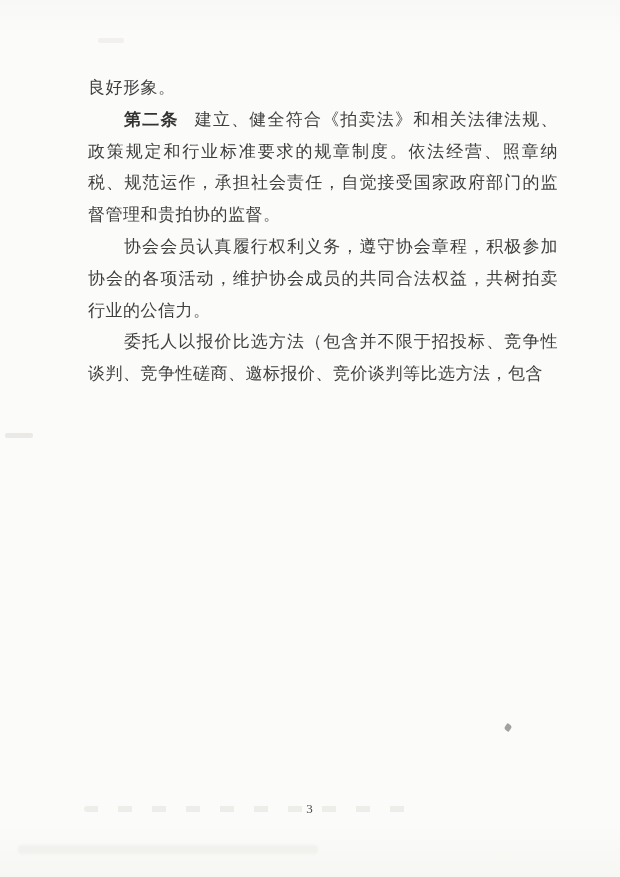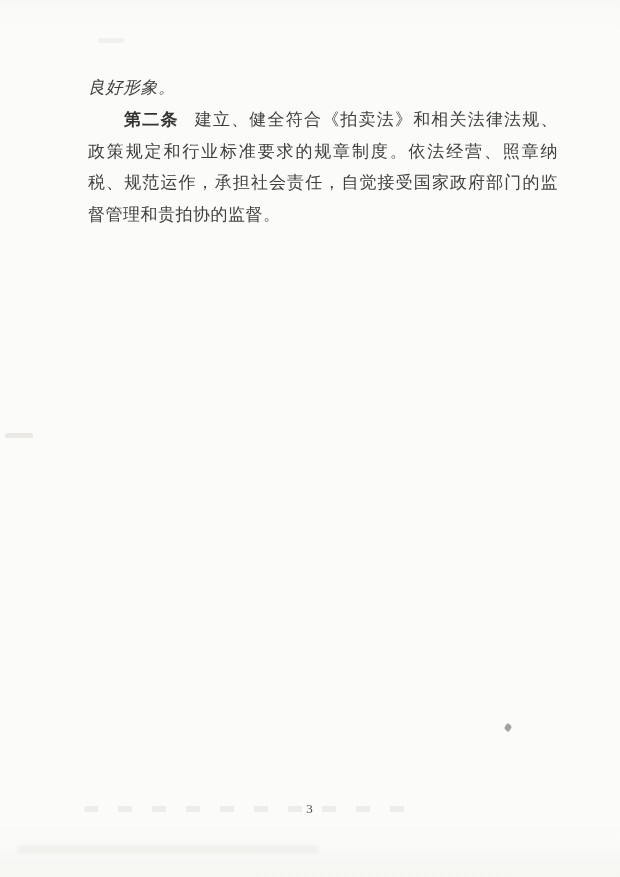--- a/index.html
+++ b/index.html
@@ -24,21 +24,21 @@
   .para{
     margin:0;
     font-size:17px;
     line-height:31.8px;
     letter-spacing:0.5px;
     text-align:justify;
     text-justify:inter-character;
     text-indent:36px;
     word-break:break-all;
   }
-  .para.continuation{text-indent:0;font-style:italic;}
+  .para.continuation{text-indent:0;}
   .term{
     font-weight:bold;
     color:#333330;
     margin-right:0.95em;
   }
   .page-number{
     position:absolute;
     left:0;top:801px;width:620px;
     text-align:center;
     font-size:13px;
@@ -82,23 +82,25 @@
 
 <div class="page">
 
   <div class="content">
 
     <p class="para continuation"><span>良好形象。</span></p>
 
     <p class="para"><span class="term">第二条</span><span>建立、健全符合《拍卖法》和相关法律法规、政策规定和行业标准要求的规章制度。依法经营、照章纳税、规范运作，承担社会责任，自觉接受国家政府部门的监督管理和贵拍协的监督。</span></p>
 
 
+    <p class="para"><span>协会会员认真履行权利义务，遵守协会章程，积极参加协会的各项活动，维护协会成员的共同合法权益，共树拍卖行业的公信力。</span></p>
 
 
 
+    <p class="para"><span>委托人以报价比选方法（包含并不限于招投标、竞争性谈判、竞争性磋商、邀标报价、竞价谈判等比选方法，包含</span></p>
 
   </div>
 
   <div class="page-number">3</div>
 
   <div class="artifact smudge-footer"></div>
   <div class="artifact smudge-bottom-left"></div>
   <div class="artifact mark-left-margin"></div>
   <div class="artifact speck-right"></div>
   <div class="artifact smudge-top"></div>

